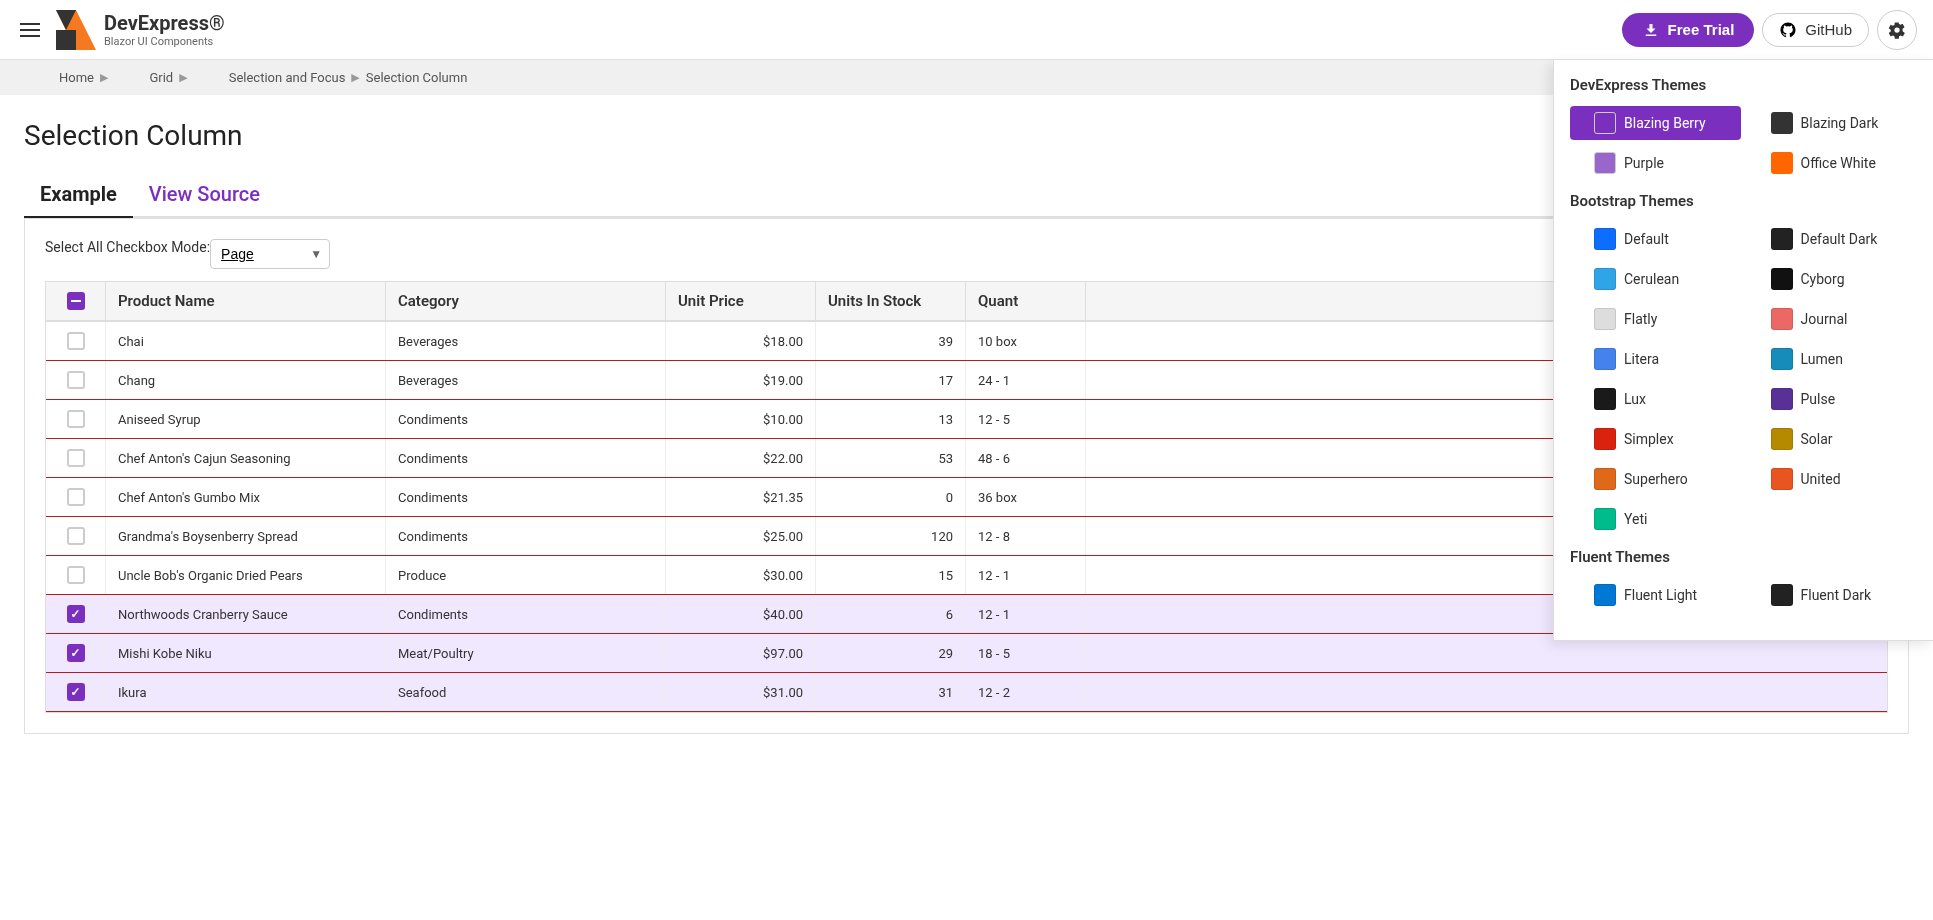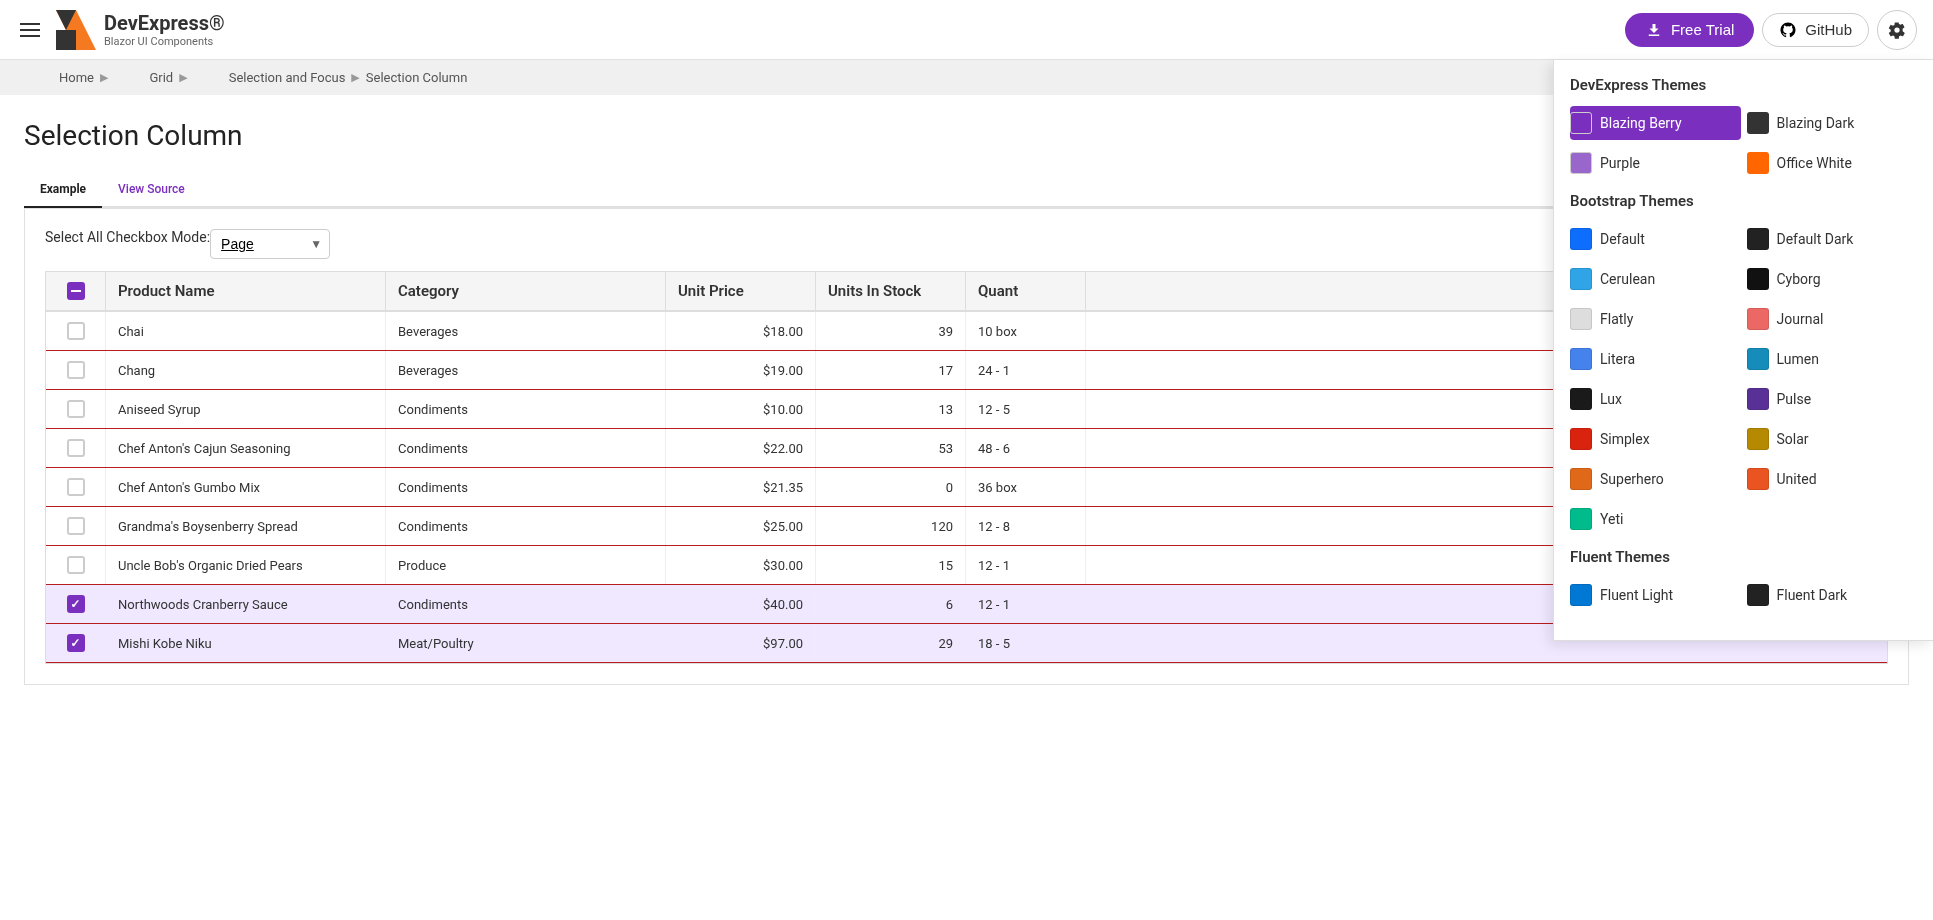--- a/index.html
+++ b/index.html
@@ -15,21 +15,21 @@
     .hamburger { display: flex; flex-direction: column; gap: 4px; cursor: pointer; padding: 4px; }
     .hamburger span { width: 20px; height: 2px; background: #333; display: block; }
     .logo { display: flex; align-items: center; gap: 8px; }
     .logo-icon { width: 40px; height: 40px; }
     .logo-text { display: flex; flex-direction: column; }
     .logo-name { font-size: 20px; font-weight: 700; color: #333; }
     .logo-sub { font-size: 11px; color: #666; }
     .header-right { display: flex; align-items: center; gap: 8px; }
     .btn-free-trial {
       background: #7B2FBE; color: #fff; border: none; border-radius: 24px;
-      padding: 8px 20px; font-size: 15px; font-weight: 400; cursor: pointer;
+      padding: 8px 20px; font-size: 15px; font-weight: 700; cursor: pointer;
       display: flex; align-items: center; gap: 8px;
     }
     .btn-free-trial svg { width: 18px; height: 18px; fill: #fff; }
     .btn-github {
       background: #fff; border: 1px solid #ccc; border-radius: 24px;
       padding: 7px 16px; font-size: 15px; cursor: pointer;
       display: flex; align-items: center; gap: 8px; color: #333;
     }
     .btn-theme {
       background: #fff; border: 1px solid #ccc; border-radius: 50%;
@@ -46,21 +46,21 @@
     .breadcrumb a { color: #555; text-decoration: none; margin-left: 35px; }
     .breadcrumb-sep { color: #999; font-size: 11px; }
 
     
     .main { padding: 24px 24px; }
     .page-title { font-size: 28px; font-weight: 400; color: #222; margin-bottom: 20px; }
 
     
     .tabs { border-bottom: 2px solid #e0e0e0; display: flex; gap: 0; margin-bottom: 0; }
     .tab {
-      padding: 10px 16px; font-size: 12px; cursor: pointer; color: #555;
+      padding: 10px 16px; font-size: 20px; cursor: pointer; color: #555;
       border-bottom: 2px solid transparent; margin-bottom: -2px;
     }
     .tab.active { font-weight: 700; color: #222; border-bottom: 2px solid #222; }
     .tab.purple { color: #7B2FBE; font-weight: 500; }
 
     
     .demo-area {
       border: 1px solid #e0e0e0; padding: 20px; margin-top: 0;
     }
 
@@ -129,21 +129,21 @@
       padding: 16px; z-index: 100; box-shadow: -4px 4px 12px rgba(0,0,0,0.1);
     }
     .theme-section-title {
       font-size: 15px; font-weight: 600; color: #333; margin-bottom: 12px; margin-top: 8px;
     }
     .theme-section-title:first-child { margin-top: 0; }
     .theme-grid {
       display: grid; grid-template-columns: 1fr 1fr; gap: 6px; margin-bottom: 12px;
     }
     .theme-item {
-      display: flex; align-items: center; gap: 8px; padding: 6px 0;
+      display: flex; align-items: center; gap: 8px; padding: 6px 24px;
       border-radius: 4px; cursor: pointer; font-size: 14px; color: #333;
     }
     .theme-item.active { background: #7B2FBE; color: #fff; }
     .theme-swatch {
       width: 22px; height: 22px; border-radius: 3px; flex-shrink: 0;
       border: 1px solid rgba(0,0,0,0.1);
     }
 
     
     .layout { display: flex; min-height: calc(100vh - 60px); }
@@ -323,20 +323,30 @@
               <div class="grid-row selected">
       <div class="grid-cell center">
                   <div class="checkbox-checked"></div>
                 </div>
       <div class="grid-cell">Mishi Kobe Niku</div>
       <div class="grid-cell">Meat/Poultry</div>
       <div class="grid-cell right">$97.00</div>
       <div class="grid-cell right">29</div>
       <div class="grid-cell">18 - 5</div>
     </div>
+              <div class="grid-row selected">
+      <div class="grid-cell center">
+                  <div class="checkbox-checked"></div>
+                </div>
+      <div class="grid-cell">Ikura</div>
+      <div class="grid-cell">Seafood</div>
+      <div class="grid-cell right">$31.00</div>
+      <div class="grid-cell right">31</div>
+      <div class="grid-cell">12 - 2</div>
+    </div>
             </div>
         </div>
       </div>
     </div>
   </div>
 
   <div class="theme-panel">
     <div class="theme-section-title">DevExpress Themes</div>
     <div class="theme-grid" id="dx-themes">
         <div class="theme-item active">

